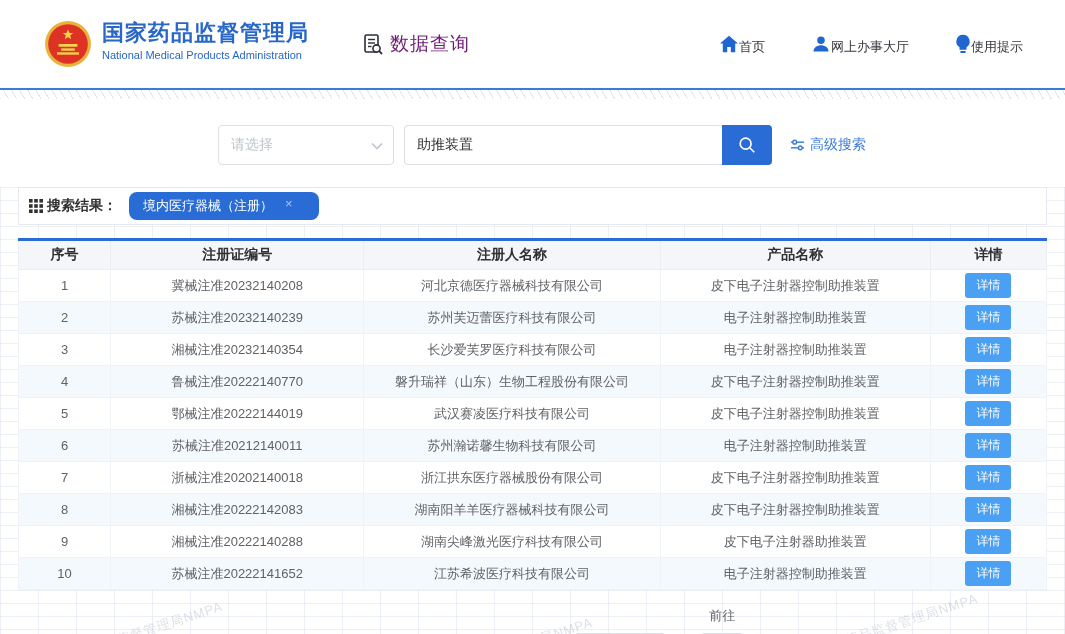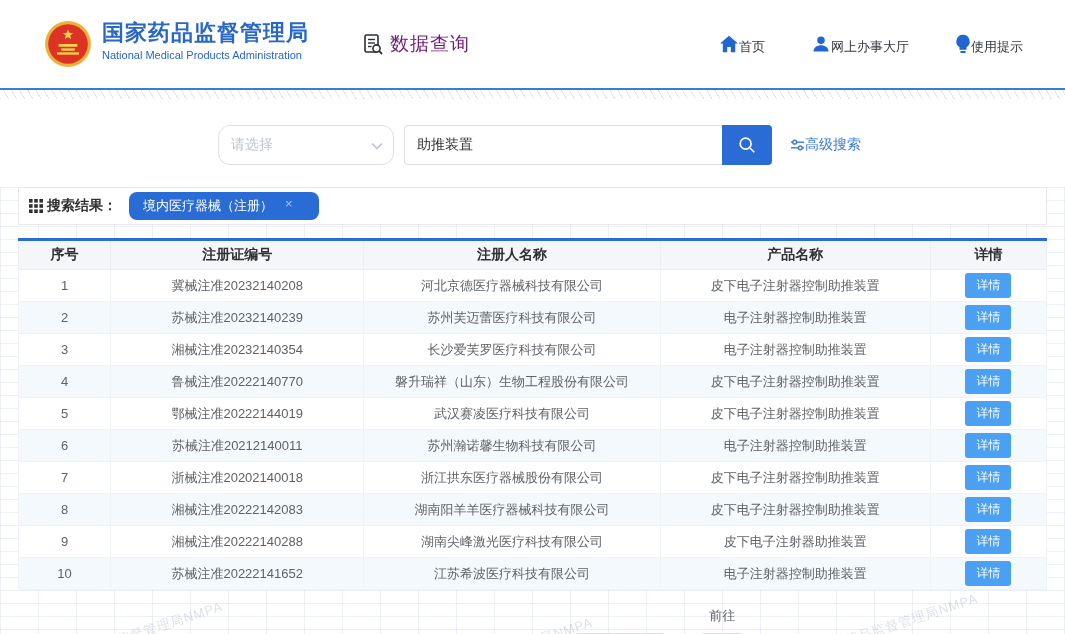--- a/index.html
+++ b/index.html
@@ -32,38 +32,38 @@
     background:repeating-linear-gradient(60deg,#e4e5e9 0 1px,transparent 1px 7px);
     background-color:#fff;
   }
 
   
   .search-section {
     background:#fff; padding:26px 0 22px 218px;
     display:flex; align-items:center;
   }
   .select-box {
-    width:176px; height:40px; border:1px solid #dcdfe6; border-radius:12px;
+    width:176px; height:40px; border:1px solid #dcdfe6; border-radius:4px;
     display:flex; align-items:center; padding:0 10px 0 12px;
     color:#bfc4cc; font-size:14px; background:#fff; cursor:pointer;
   }
   .select-box .caret { margin-left:auto; }
   .search-input-wrap { display:flex; margin-left:10px; }
   .search-input {
     width:318px; height:40px; border:1px solid #dcdfe6; border-right:none;
     border-radius:4px 0 0 4px; padding:0 12px; font-size:14px; color:#303133;
     outline:none; font-family:inherit;
   }
   .search-btn {
     width:50px; height:40px; background:#2a6cd5; border:none;
     border-radius:0 4px 4px 0; cursor:pointer;
     display:flex; align-items:center; justify-content:center;
   }
   .advanced-link {
-    display:flex; align-items:center; margin-left:18px;
+    display:flex; align-items:center; gap:5px; margin-left:18px;
     color:#3a7bd8; font-size:14px; cursor:pointer; white-space:nowrap;
   }
 
   
   .results-zone {
     position:relative; height:456px;
     background-image:
       linear-gradient(to right, rgba(214,221,234,0.45) 1px, transparent 1px),
       linear-gradient(to bottom, rgba(214,221,234,0.45) 1px, transparent 1px);
     background-size:38px 13px;

